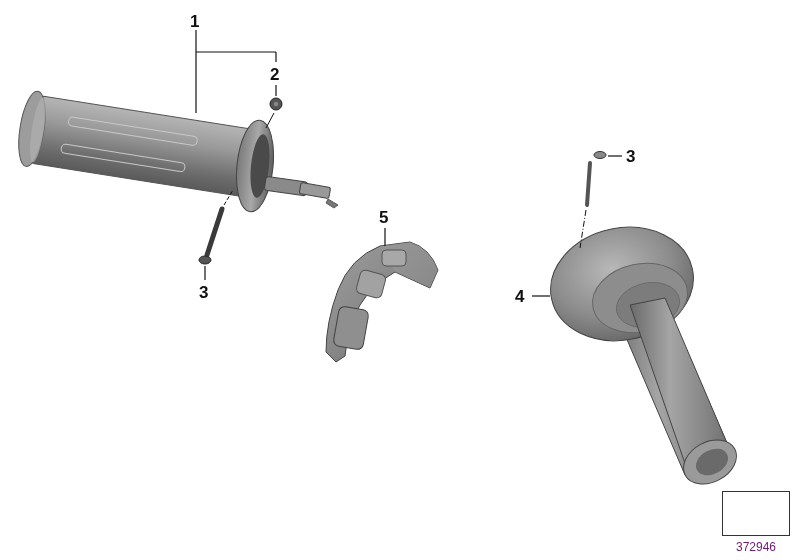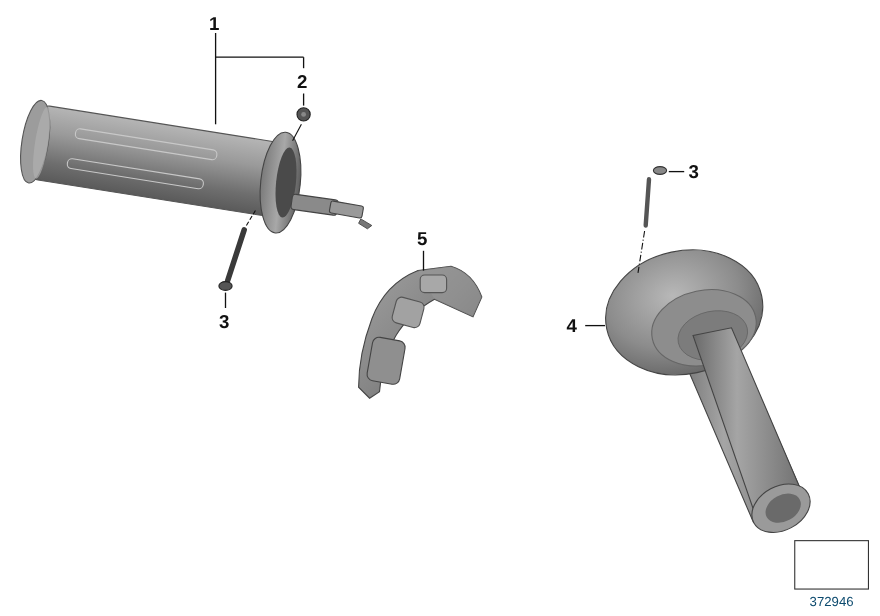--- a/index.html
+++ b/index.html
@@ -4,21 +4,21 @@
   <style>
     html, body { margin: 0; padding: 0; background: #ffffff; }
     body { width: 800px; height: 560px; position: relative; overflow: hidden;
            font-family: "Liberation Sans", sans-serif; }
     #diagram { position: absolute; left: 0; top: 0; width: 800px; height: 560px; }
     .callout { position: absolute; font-family: "Liberation Sans", sans-serif;
                font-weight: bold; font-size: 17px; color: #111; line-height: 1; }
     .ref-box { position: absolute; left: 722px; top: 491px; width: 68px; height: 45px;
                border: 1px solid #333; background: #fff; box-sizing: border-box; }
     .ref-num { position: absolute; left: 722px; top: 540px; width: 68px; text-align: center;
-               font-size: 12px; color: #0c4a6e; font-family: "Liberation Sans", sans-serif; }
+               font-size: 12px; color: #701a75; font-family: "Liberation Sans", sans-serif; }
   </style>
 </head>
 <body>
 
 <svg id="diagram" viewBox="0 0 800 560" xmlns="http://www.w3.org/2000/svg">
   <defs>
     <linearGradient id="gripGrad" x1="0" y1="0" x2="0" y2="1">
       <stop offset="0" stop-color="#b5b5b5"></stop>
       <stop offset="0.35" stop-color="#9a9a9a"></stop>
       <stop offset="0.75" stop-color="#6e6e6e"></stop>

